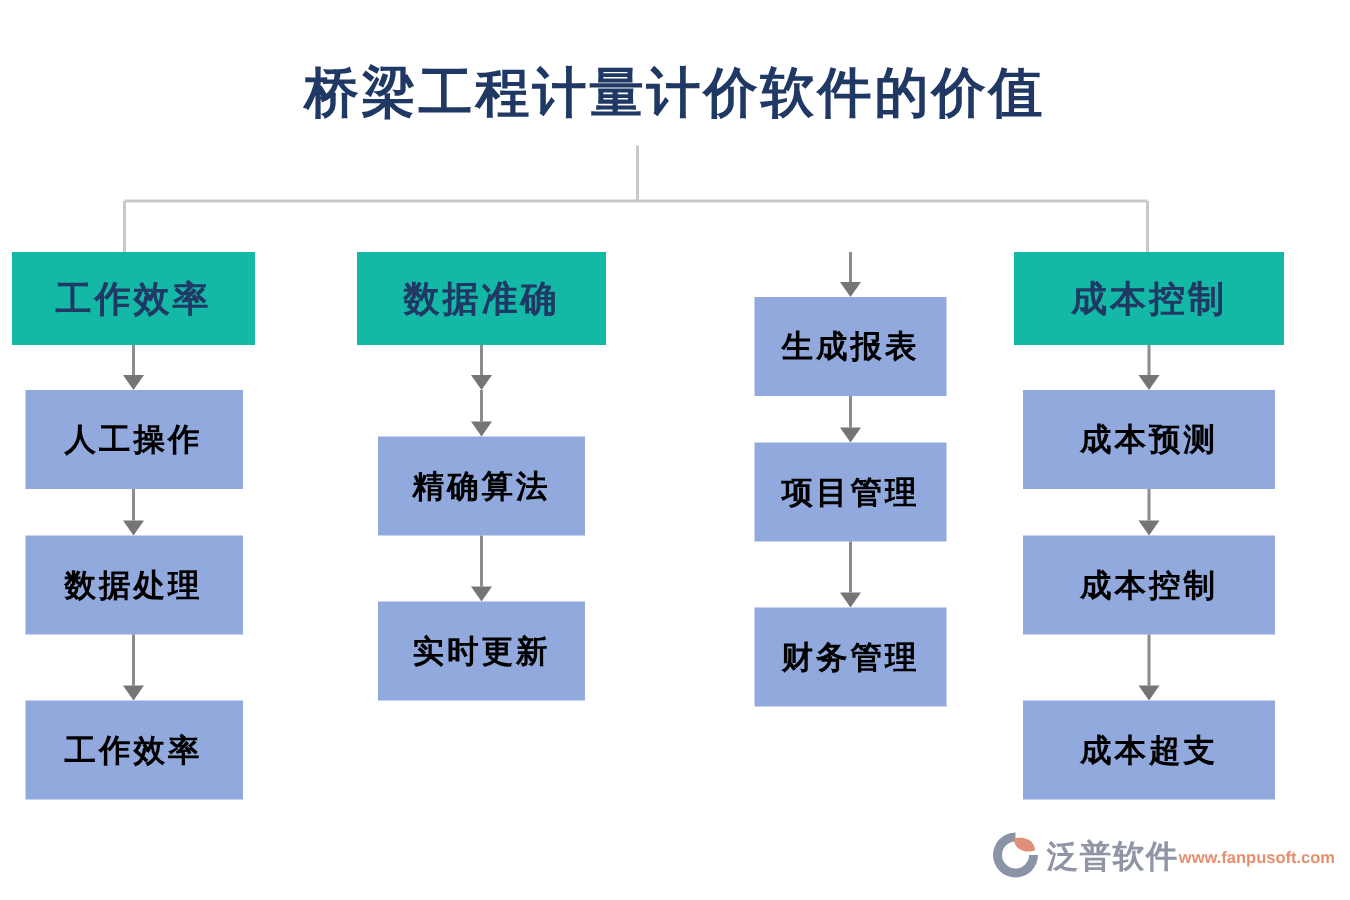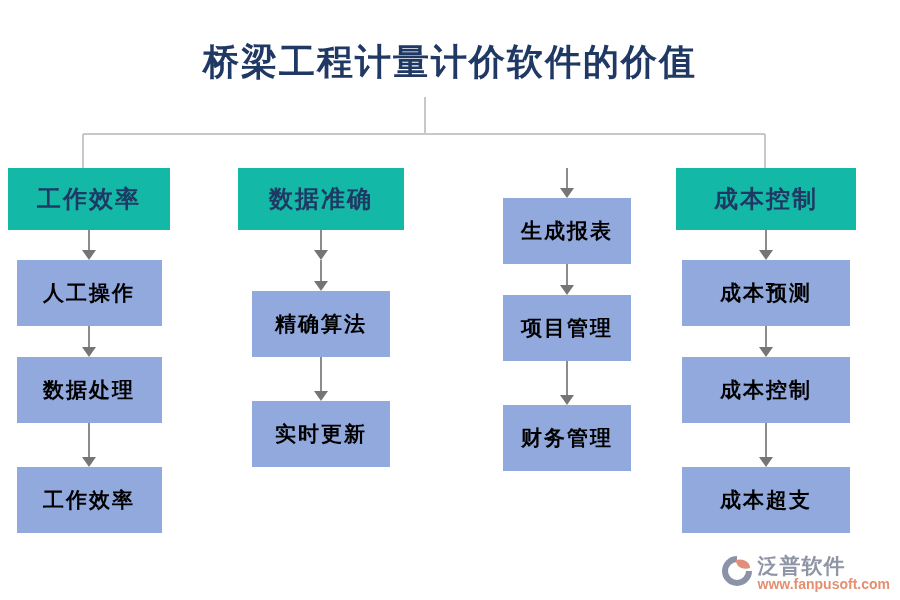--- a/index.html
+++ b/index.html
@@ -88,23 +88,23 @@
   .arrow-c { height: 44px; }
 
   .brand {
     position: absolute;
     right: 10px; bottom: 8px;
     display: flex;
     align-items: center;
     gap: 4px;
     font-family: "Liberation Sans", "DejaVu Sans", sans-serif;
   }
-  .brand-text { display: flex; flex-direction: column; line-height: 1.05; }
+  .brand-text { display: flex; flex-direction: row; align-items: center; line-height: 1.05; }
   .brand-name { font-size: 21px; font-weight: bold; color: #8f95a5; letter-spacing: 1px; }
-  .brand-url  { font-size: 14px; font-weight: bold; color: #e58f70; }
+  .brand-url  { font-size: 11px; font-weight: bold; color: #e58f70; }
 </style>
 </head>
 <body>
 
 <div class="stage">
 
   <h1 class="page-title">桥梁工程计量计价软件的价值</h1>
 
   <svg class="connector-svg" viewBox="0 0 900 600">
     <line x1="425" y1="97" x2="425" y2="134"></line>

